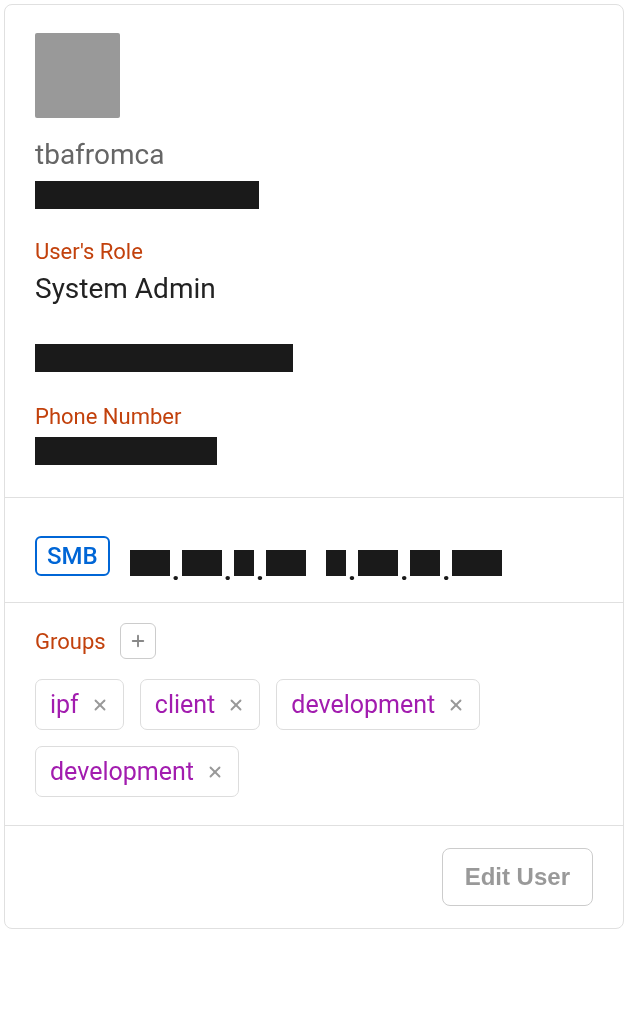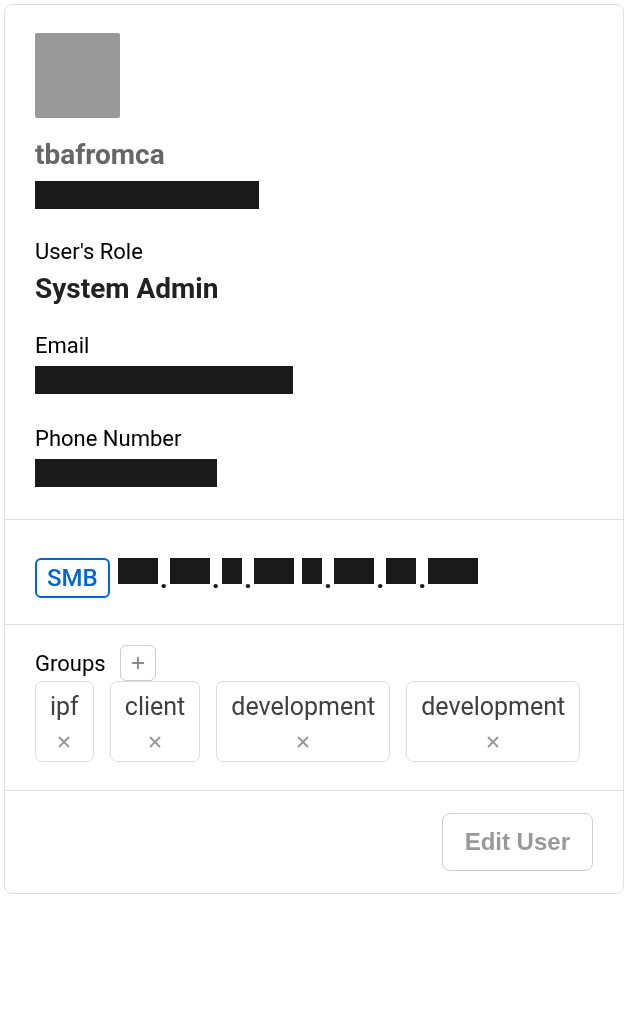--- a/index.html
+++ b/index.html
@@ -24,63 +24,63 @@
     .avatar-placeholder {
       width: 85px;
       height: 85px;
       background: #999;
       border-radius: 2px;
       margin-bottom: 20px;
     }
     .username {
       font-size: 28px;
       color: #666;
-      font-weight: 700;
+      font-weight: 400;
       margin-bottom: 10px;
     }
     .redacted {
       background: #1a1a1a;
       display: inline-block;
     }
     .redacted-name {
       width: 224px;
       height: 28px;
       margin-bottom: 26px;
     }
     .field-label {
       font-size: 22px;
-      color: #000000;
+      color: #c2410c;
       font-weight: 400;
       margin-bottom: 8px;
     }
     .role-value {
       font-size: 28px;
-      font-weight: 700;
+      font-weight: 400;
       color: #222;
-      margin-bottom: 28px;
+      margin-bottom: 39px;
     }
     .redacted-email {
       width: 258px;
       height: 28px;
       margin-bottom: 28px;
     }
     .redacted-phone {
       width: 182px;
       height: 28px;
     }
     .divider {
       border-top: 1px solid #e0e0e0;
     }
     .connections-section {
       padding: 22px 30px 26px 30px;
     }
     .connections-row {
       display: flex;
-      align-items: flex-start;
-      gap: 8px;
+      align-items: flex-end;
+      gap: 20px;
       margin-top: 16px;
     }
     .protocol-badge {
       border: 2px solid #0066d6;
       color: #0066d6;
       border-radius: 6px;
       padding: 4px 10px;
       font-size: 24px;
       font-weight: 500;
     }
@@ -101,20 +101,21 @@
       line-height: 10px;
       padding: 0 2px;
     }
     .groups-section {
       padding: 20px 30px 28px 30px;
     }
     .groups-header {
       display: flex;
       align-items: center;
       gap: 14px;
+      margin-bottom: 20px;
     }
     .add-button {
       border: 1px solid #ccc;
       border-radius: 6px;
       width: 36px;
       height: 36px;
       display: flex;
       align-items: center;
       justify-content: center;
       background: #fff;
@@ -131,23 +132,22 @@
       gap: 16px;
     }
     .group-tag {
       border: 1px solid #ddd;
       border-radius: 7px;
       padding: 10px 14px;
       display: flex;
       align-items: center;
       gap: 12px;
       font-size: 25px;
-      color: #404040;
-      background: #fff;
-      flex-direction: column;
+      color: #a21caf;
+      background: #fff;
     }
     .remove-icon {
       color: #999;
       display: flex;
       align-items: center;
       cursor: pointer;
     }
     .remove-icon svg {
       width: 18px;
       height: 18px;
@@ -174,21 +174,20 @@
 <div class="card">
 
   <div class="section">
     <div class="avatar-placeholder"></div>
     <div class="username">tbafromca</div>
     <div class="redacted redacted-name"></div>
 
     <div class="field-label">User's Role</div>
     <div class="role-value">System Admin</div>
 
-    <div class="field-label">Email</div>
     <div class="redacted redacted-email"></div>
 
     <div class="field-label">Phone Number</div>
     <div class="redacted redacted-phone"></div>
   </div>
 
   <div class="divider"></div>
 
   <div class="connections-section">
     <div class="connections-row">

